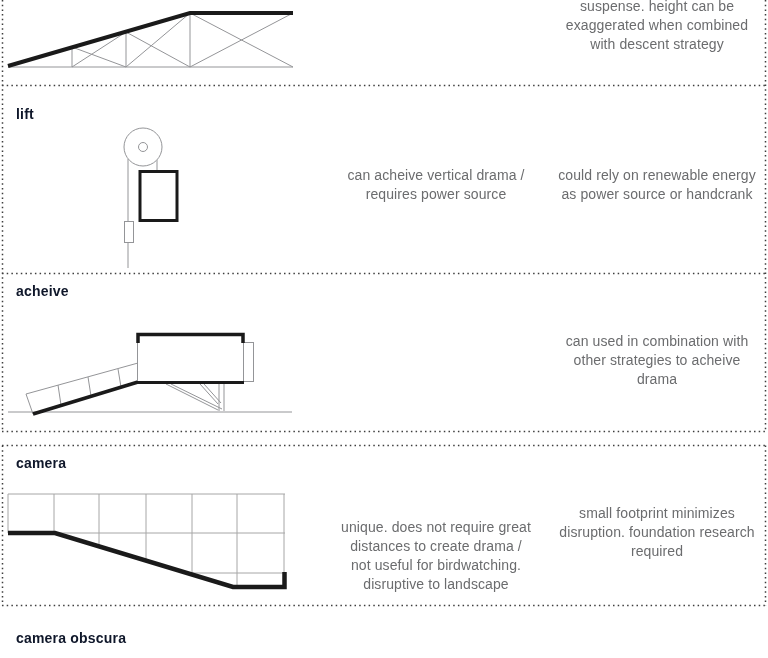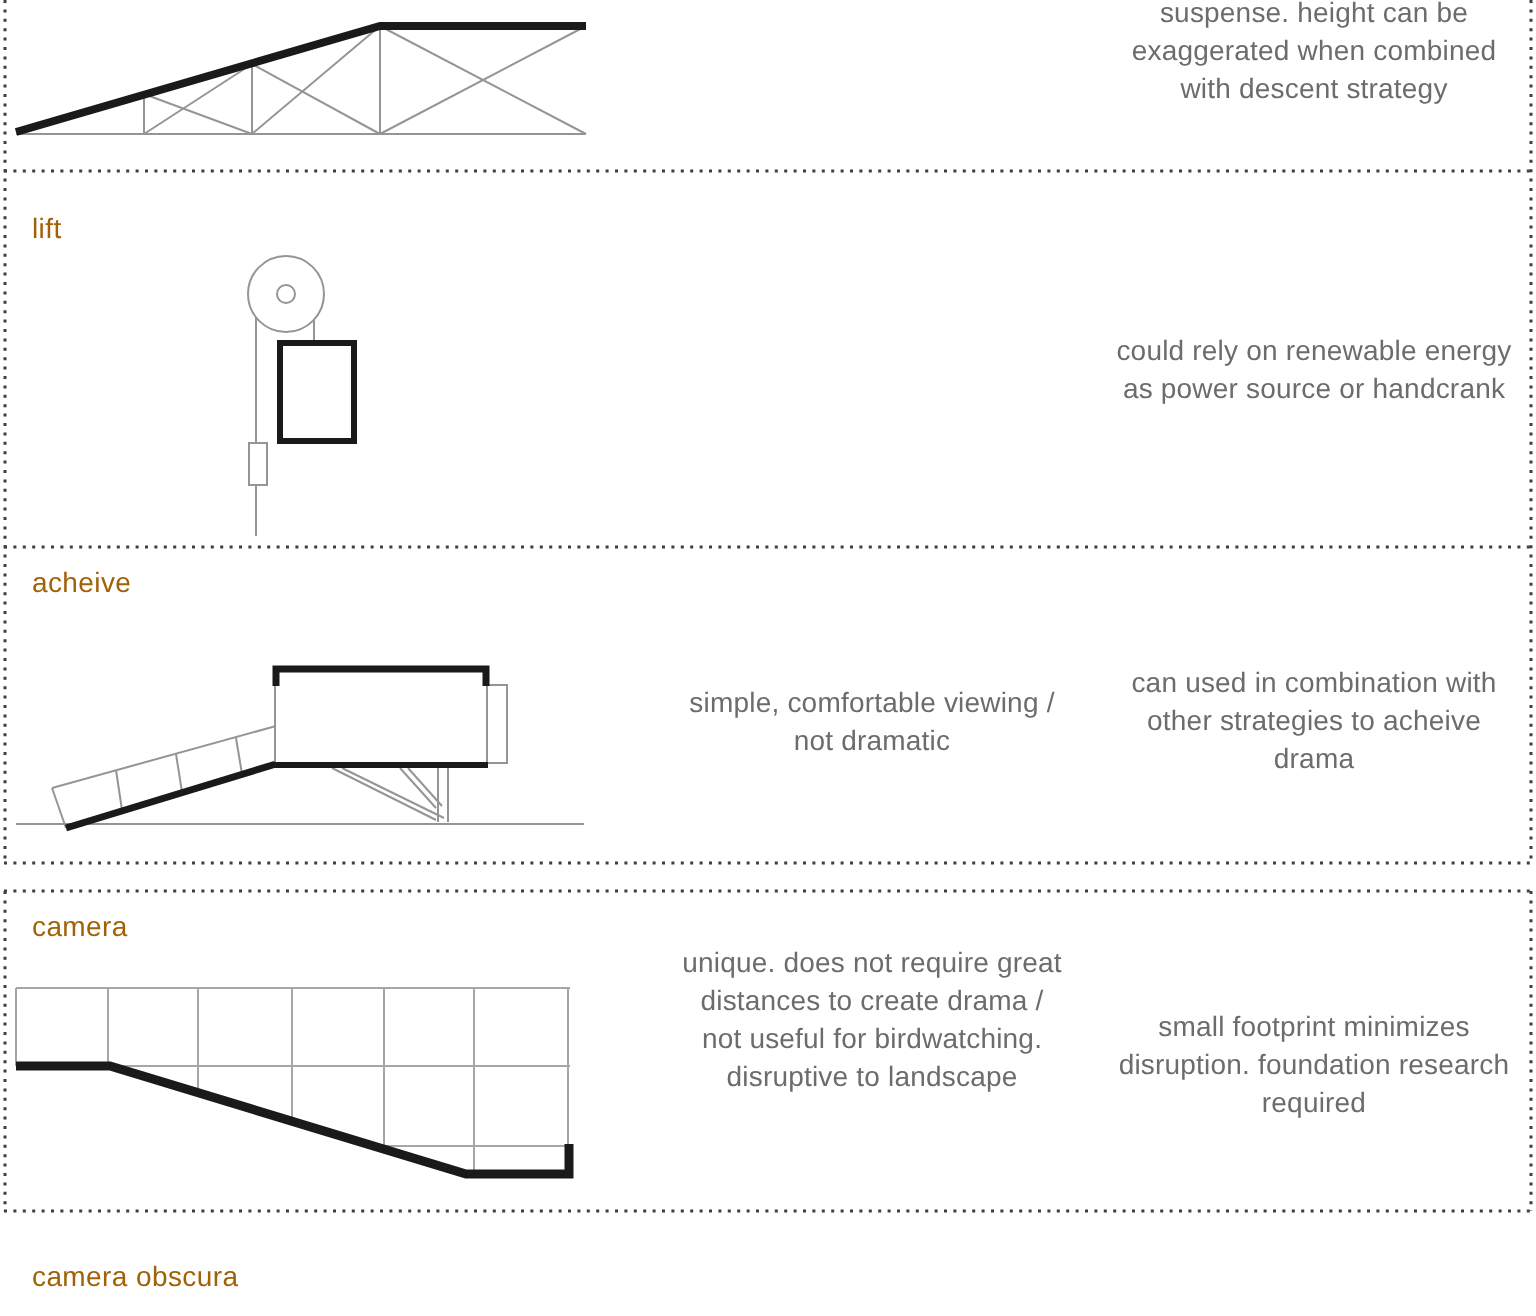--- a/index.html
+++ b/index.html
@@ -8,22 +8,22 @@
     font-family:"Liberation Sans", sans-serif;overflow:hidden;
   }
   .layer{position:absolute;left:0;top:0;}
   .note{
     position:absolute;white-space:pre-line;text-align:center;
     color:#6b6c6e;font-size:14px;line-height:19px;letter-spacing:0.1px;
   }
   .note.col-left{left:305px;width:262px;}
   .note.col-right{left:541px;width:232px;}
   .row-label{
-    position:absolute;left:16px;color:#a16207;font-size:14px;line-height:19px;
-    letter-spacing:0.2px;white-space:nowrap;
+    position:absolute;left:16px;color:#0f172a;font-size:14px;line-height:19px;
+    letter-spacing:0.2px;white-space:nowrap;font-weight:bold;
   }
   svg .thin{stroke:#949598;stroke-width:1;fill:none;}
   svg .grid{stroke:#a6a6a6;stroke-width:1;fill:none;}
   svg .thick{stroke:#1a1a1a;fill:none;}
   svg .dotted{stroke:#3e3e3e;stroke-width:1.5;stroke-dasharray:1.5 3.2;fill:none;}
   svg .whitefill{fill:#ffffff;}
 </style>
 </head>
 <body>
 
@@ -108,30 +108,30 @@
 
   <div class="row-label" style="top:105px">lift</div>
   <div class="row-label" style="top:282px">acheive</div>
   <div class="row-label" style="top:454px">camera</div>
   <div class="row-label" style="top:629px">camera obscura</div>
 
   <div class="note col-right" style="top:-3px">suspense. height can be
 exaggerated when combined
 with descent strategy</div>
 
+  <div class="note col-left" style="top:166px">can acheive vertical drama /
+requires power source</div>
   <div class="note col-right" style="top:166px">could rely on renewable energy
 as power source or handcrank</div>
 
-  <div class="note col-left" style="top:342px">simple, comfortable viewing /
-not dramatic</div>
   <div class="note col-right" style="top:332px">can used in combination with
 other strategies to acheive
 drama</div>
 
-  <div class="note col-left" style="top:472px">unique. does not require great
+  <div class="note col-left" style="top:518px">unique. does not require great
 distances to create drama /
 not useful for birdwatching.
 disruptive to landscape</div>
   <div class="note col-right" style="top:504px">small footprint minimizes
 disruption. foundation research
 required</div>
 
 </div>
 
 </body></html>

